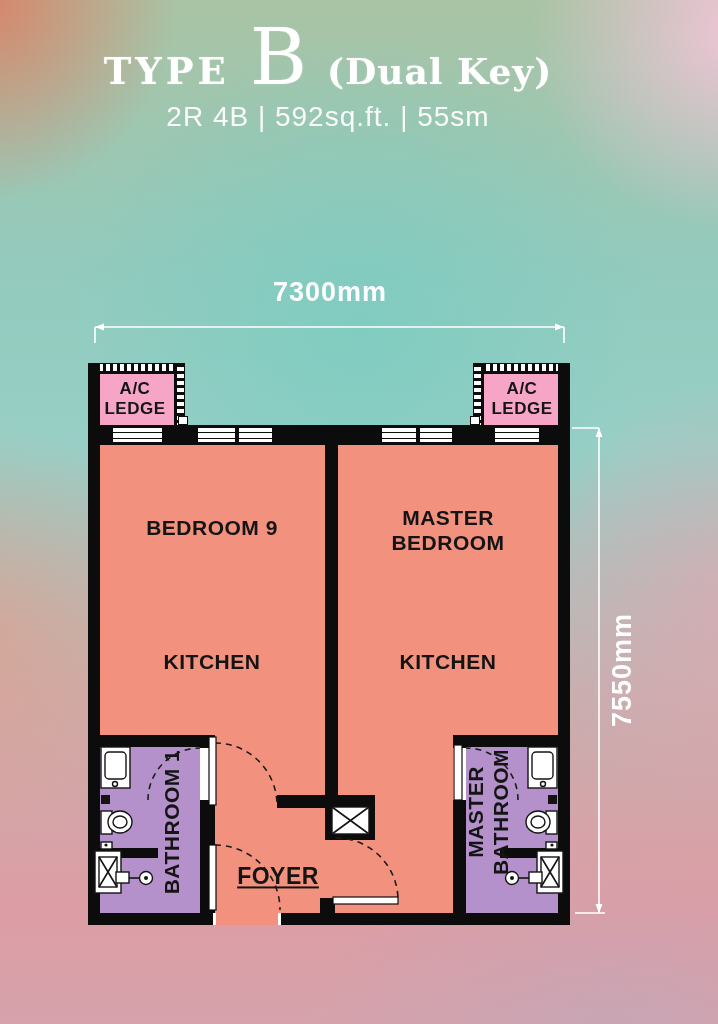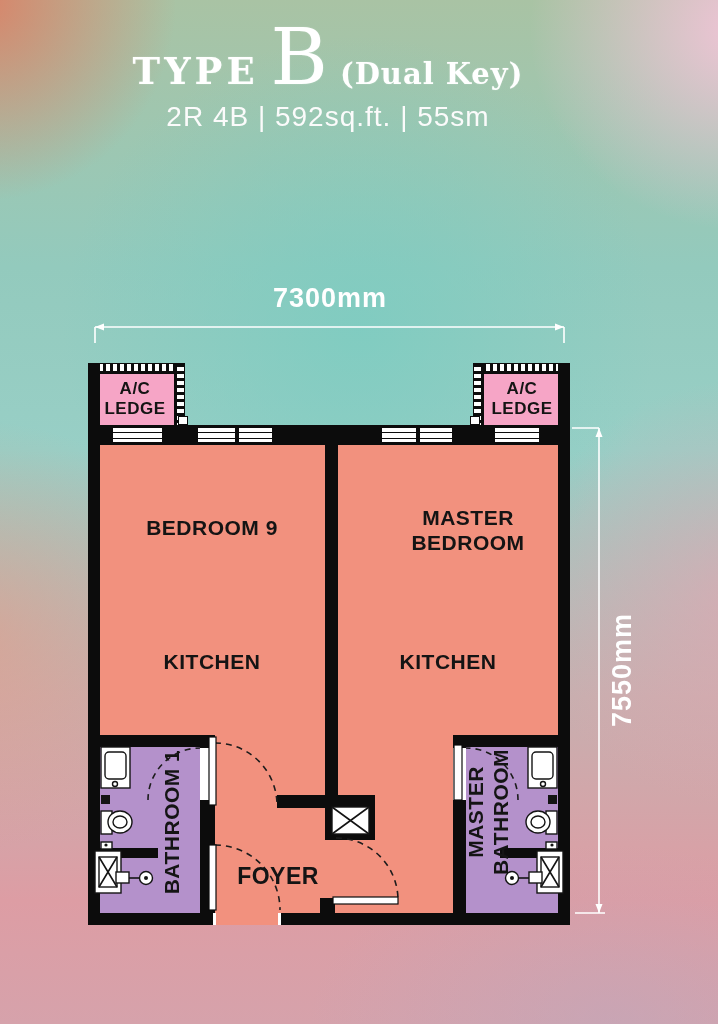--- a/index.html
+++ b/index.html
@@ -10,25 +10,25 @@
       radial-gradient(45% 30% at 103% 3%, rgba(247,196,219,0.9), rgba(247,196,219,0) 65%),
       radial-gradient(55% 38% at 50% 32%, rgba(122,204,193,0.75), rgba(122,204,193,0) 75%),
       radial-gradient(45% 30% at 104% 58%, rgba(238,160,175,0.55), rgba(238,160,175,0) 70%),
       radial-gradient(50% 30% at -4% 62%, rgba(238,150,125,0.5), rgba(238,150,125,0) 70%),
       radial-gradient(60% 25% at 85% 100%, rgba(180,170,195,0.4), rgba(180,170,195,0) 70%),
       linear-gradient(180deg,#a9c3a4 0%,#93cabd 26%,#98cfc6 44%,#c7afaf 68%,#dd9da4 88%,#d6a2ab 100%);
   }
   
   .header{position:absolute;top:28px;left:328px;transform:translateX(-50%);
     text-align:center;color:#ffffff;width:max-content;}
-  .title{display:flex;align-items:baseline;gap:12px;
+  .title{display:flex;align-items:baseline;gap:20px;
     font-family:"DejaVu Serif",serif;text-shadow:0 0 2px rgba(255,255,255,0.25);}
   .t-prefix{font-size:37px;font-weight:600;letter-spacing:4px;}
   .t-letter{font-size:78px;font-weight:500;line-height:0.75;letter-spacing:0;}
-  .t-suffix{font-size:29px;font-weight:700;letter-spacing:1px;}
+  .t-suffix{font-size:36px;font-weight:700;letter-spacing:1px;}
   .subtitle{margin-top:8px;font-size:28px;font-weight:400;letter-spacing:1px;color:#fbfbfb;}
   
   .wall{position:absolute;background:var(--wall,#0c0c0c);}
   .whitebox{position:absolute;background:#ffffff;}
   .room{position:absolute;background:var(--room-fill,#F2917E);}
   .bath{position:absolute;background:var(--bathroom-fill,#B491CB);}
   .ledge-pink{position:absolute;background:var(--ledge-fill,#F6A5C6);border:2px solid #0c0c0c;box-sizing:border-box;}
   .hatch-h{position:absolute;height:9px;background:repeating-linear-gradient(90deg,#0c0c0c 0 3px,#ffffff 3px 7px);border:1px solid #0c0c0c;box-sizing:border-box;}
   .hatch-v{position:absolute;width:9px;background:repeating-linear-gradient(180deg,#0c0c0c 0 3px,#ffffff 3px 7px);border:1px solid #0c0c0c;box-sizing:border-box;}
   .window{position:absolute;top:427px;height:16px;background:
@@ -178,26 +178,26 @@
       <rect class="fix" x="537" y="851" width="26" height="42" fill="#141414"></rect>
       <rect class="fix" x="541" y="857" width="18" height="30"></rect>
       <path class="xline" d="M541,857 L559,887 M559,857 L541,887"></path>
       <rect class="fix" x="529" y="872" width="13" height="11"></rect>
       <path class="xline" d="M518,878 H529"></path>
       <circle class="fix" cx="512" cy="878" r="6.5"></circle>
       <circle class="fixdark" cx="512" cy="878" r="2"></circle>
     </g>
   </svg>
 
-  <div class="dim-label" style="left:330px;top:298px;">7300mm</div>
+  <div class="dim-label" style="left:330px;top:292px;">7300mm</div>
   <div class="dim-label vert" style="left:622px;top:670px;">7550mm</div>
 
   <div class="lbl nowrap" style="left:135px;top:399px;font-size:17px;white-space:normal;width:70px;">A/C LEDGE</div>
   <div class="lbl" style="left:522px;top:399px;font-size:17px;width:70px;">A/C LEDGE</div>
   <div class="lbl nowrap" style="left:212px;top:528px;font-size:21px;">BEDROOM 9</div>
-  <div class="lbl" style="left:468px;top:531px;font-size:21px;width:130px;">MASTER BEDROOM</div>
+  <div class="lbl" style="left:448px;top:531px;font-size:21px;width:130px;">MASTER BEDROOM</div>
   <div class="lbl nowrap" style="left:212px;top:662px;font-size:21px;">KITCHEN</div>
   <div class="lbl nowrap" style="left:448px;top:662px;font-size:21px;">KITCHEN</div>
   <div class="lbl vert nowrap" style="left:172px;top:822px;font-size:21px;">BATHROOM 1</div>
   <div class="lbl vert" style="left:489px;top:812px;font-size:21px;width:170px;">MASTER BATHROOM</div>
-  <div class="lbl nowrap" style="left:278px;top:877px;font-size:23px;">FOYER</div>
+  <div class="lbl nowrap" style="left:278px;top:877px;font-size:23px;text-decoration:underline;">FOYER</div>
 
 </div>
 
 </body></html>

